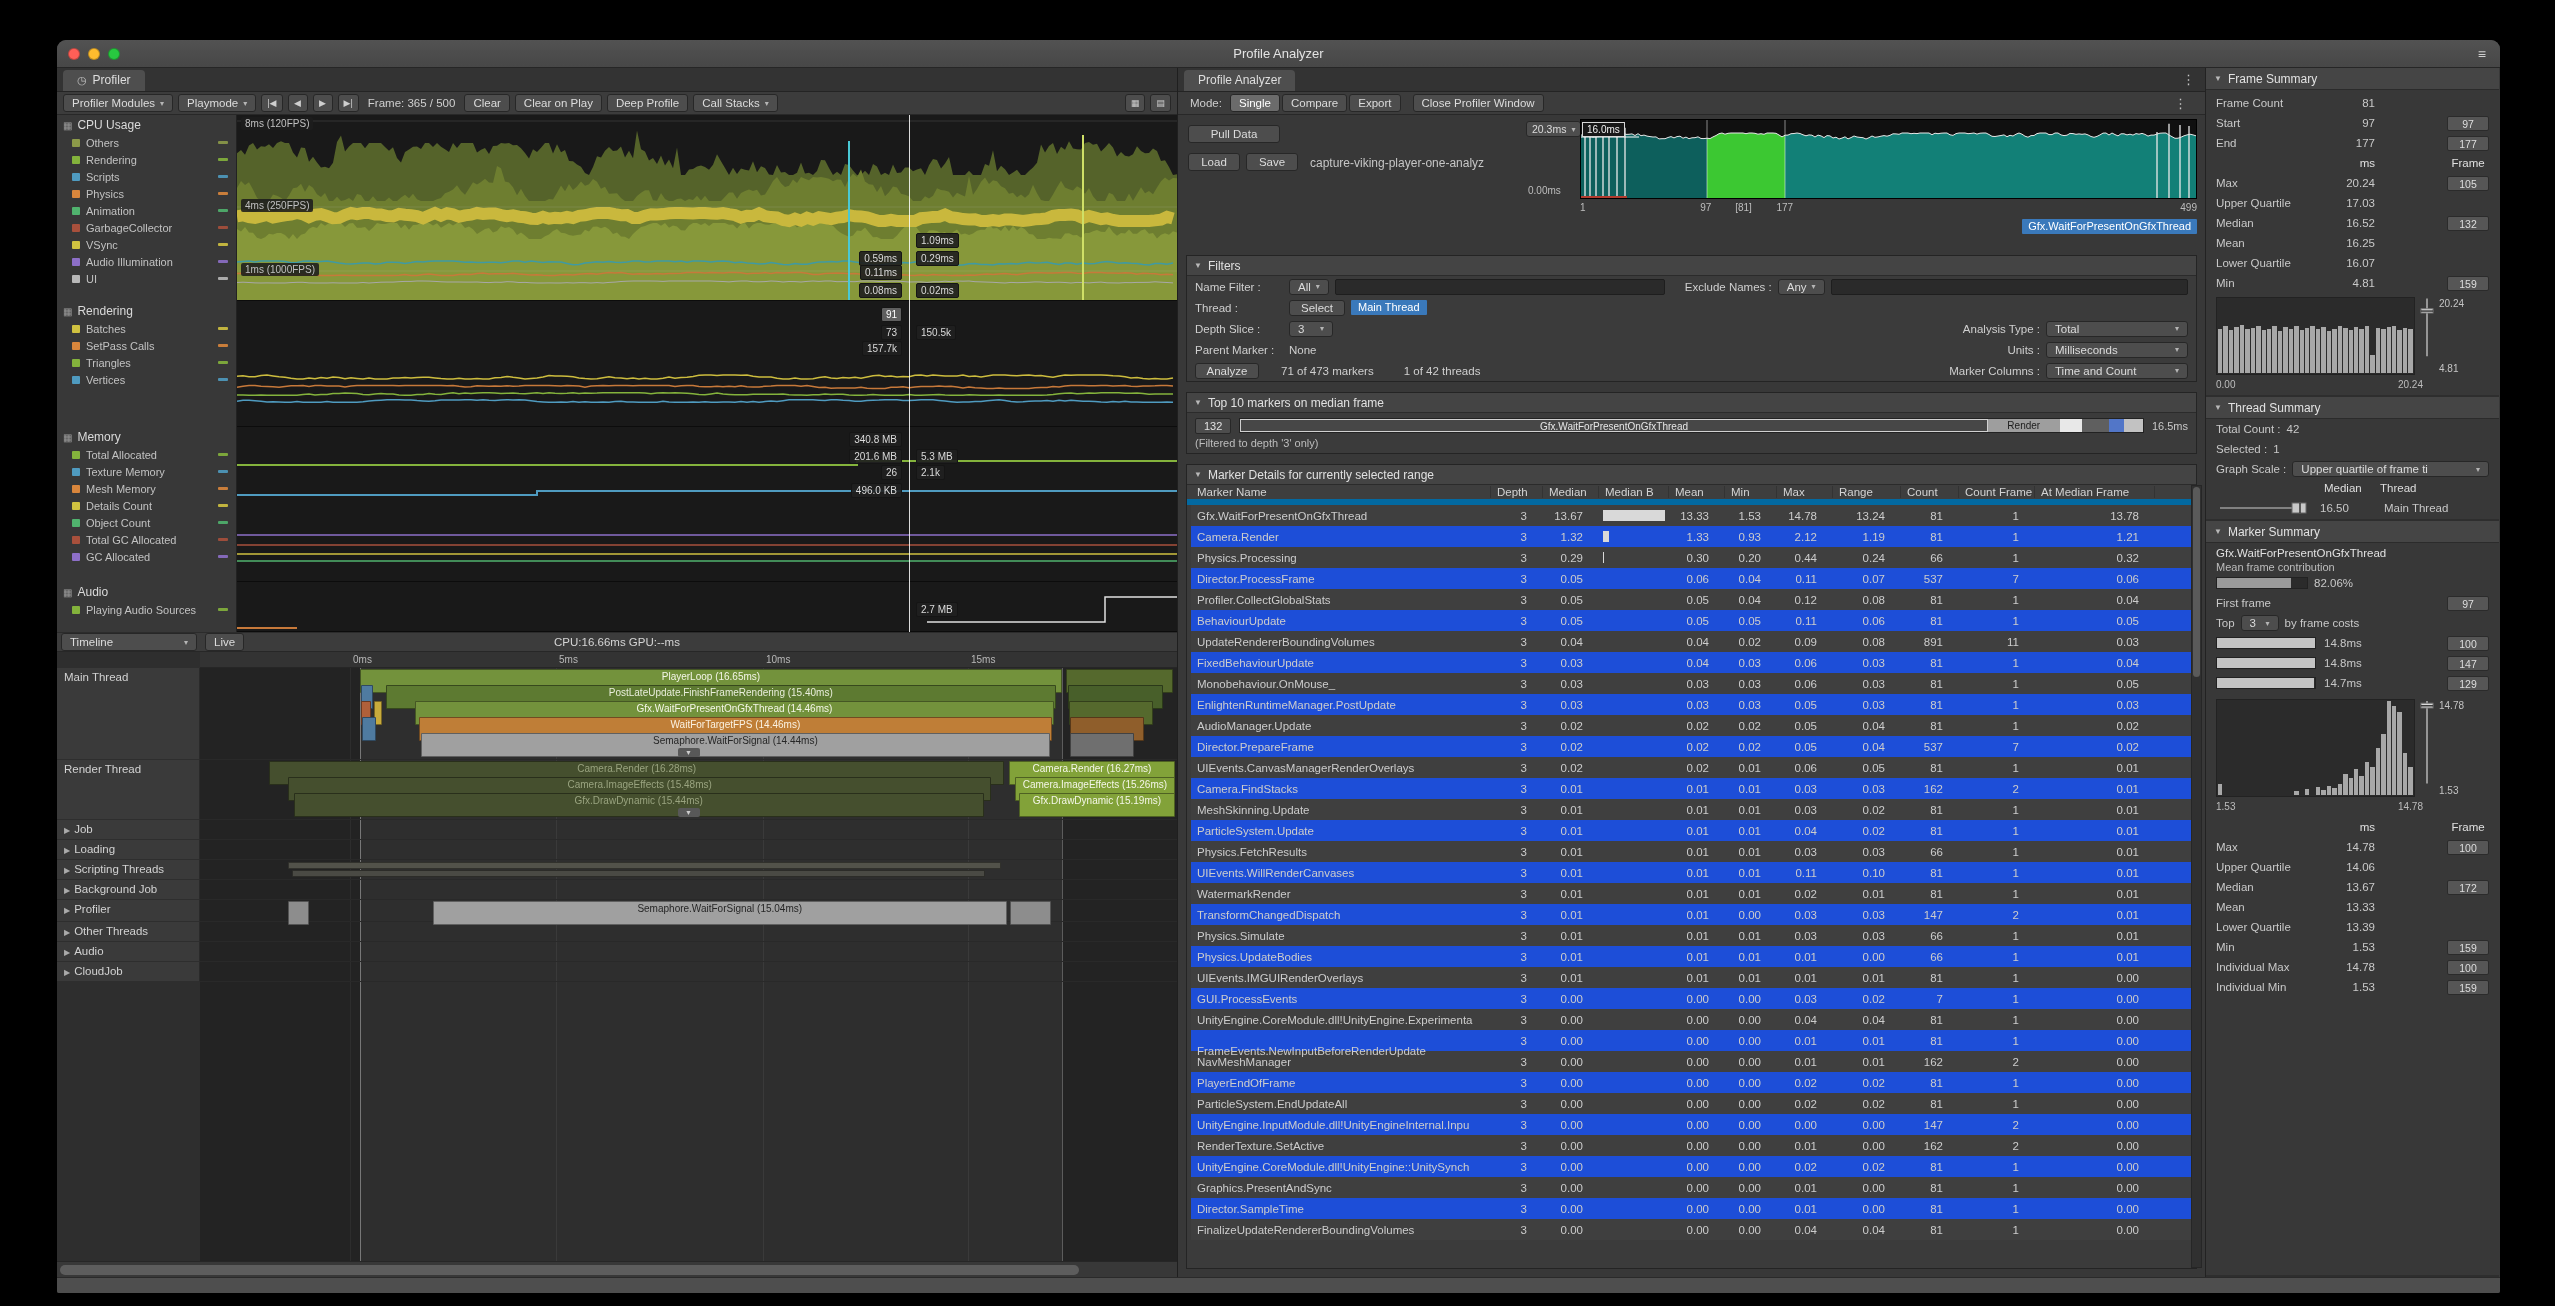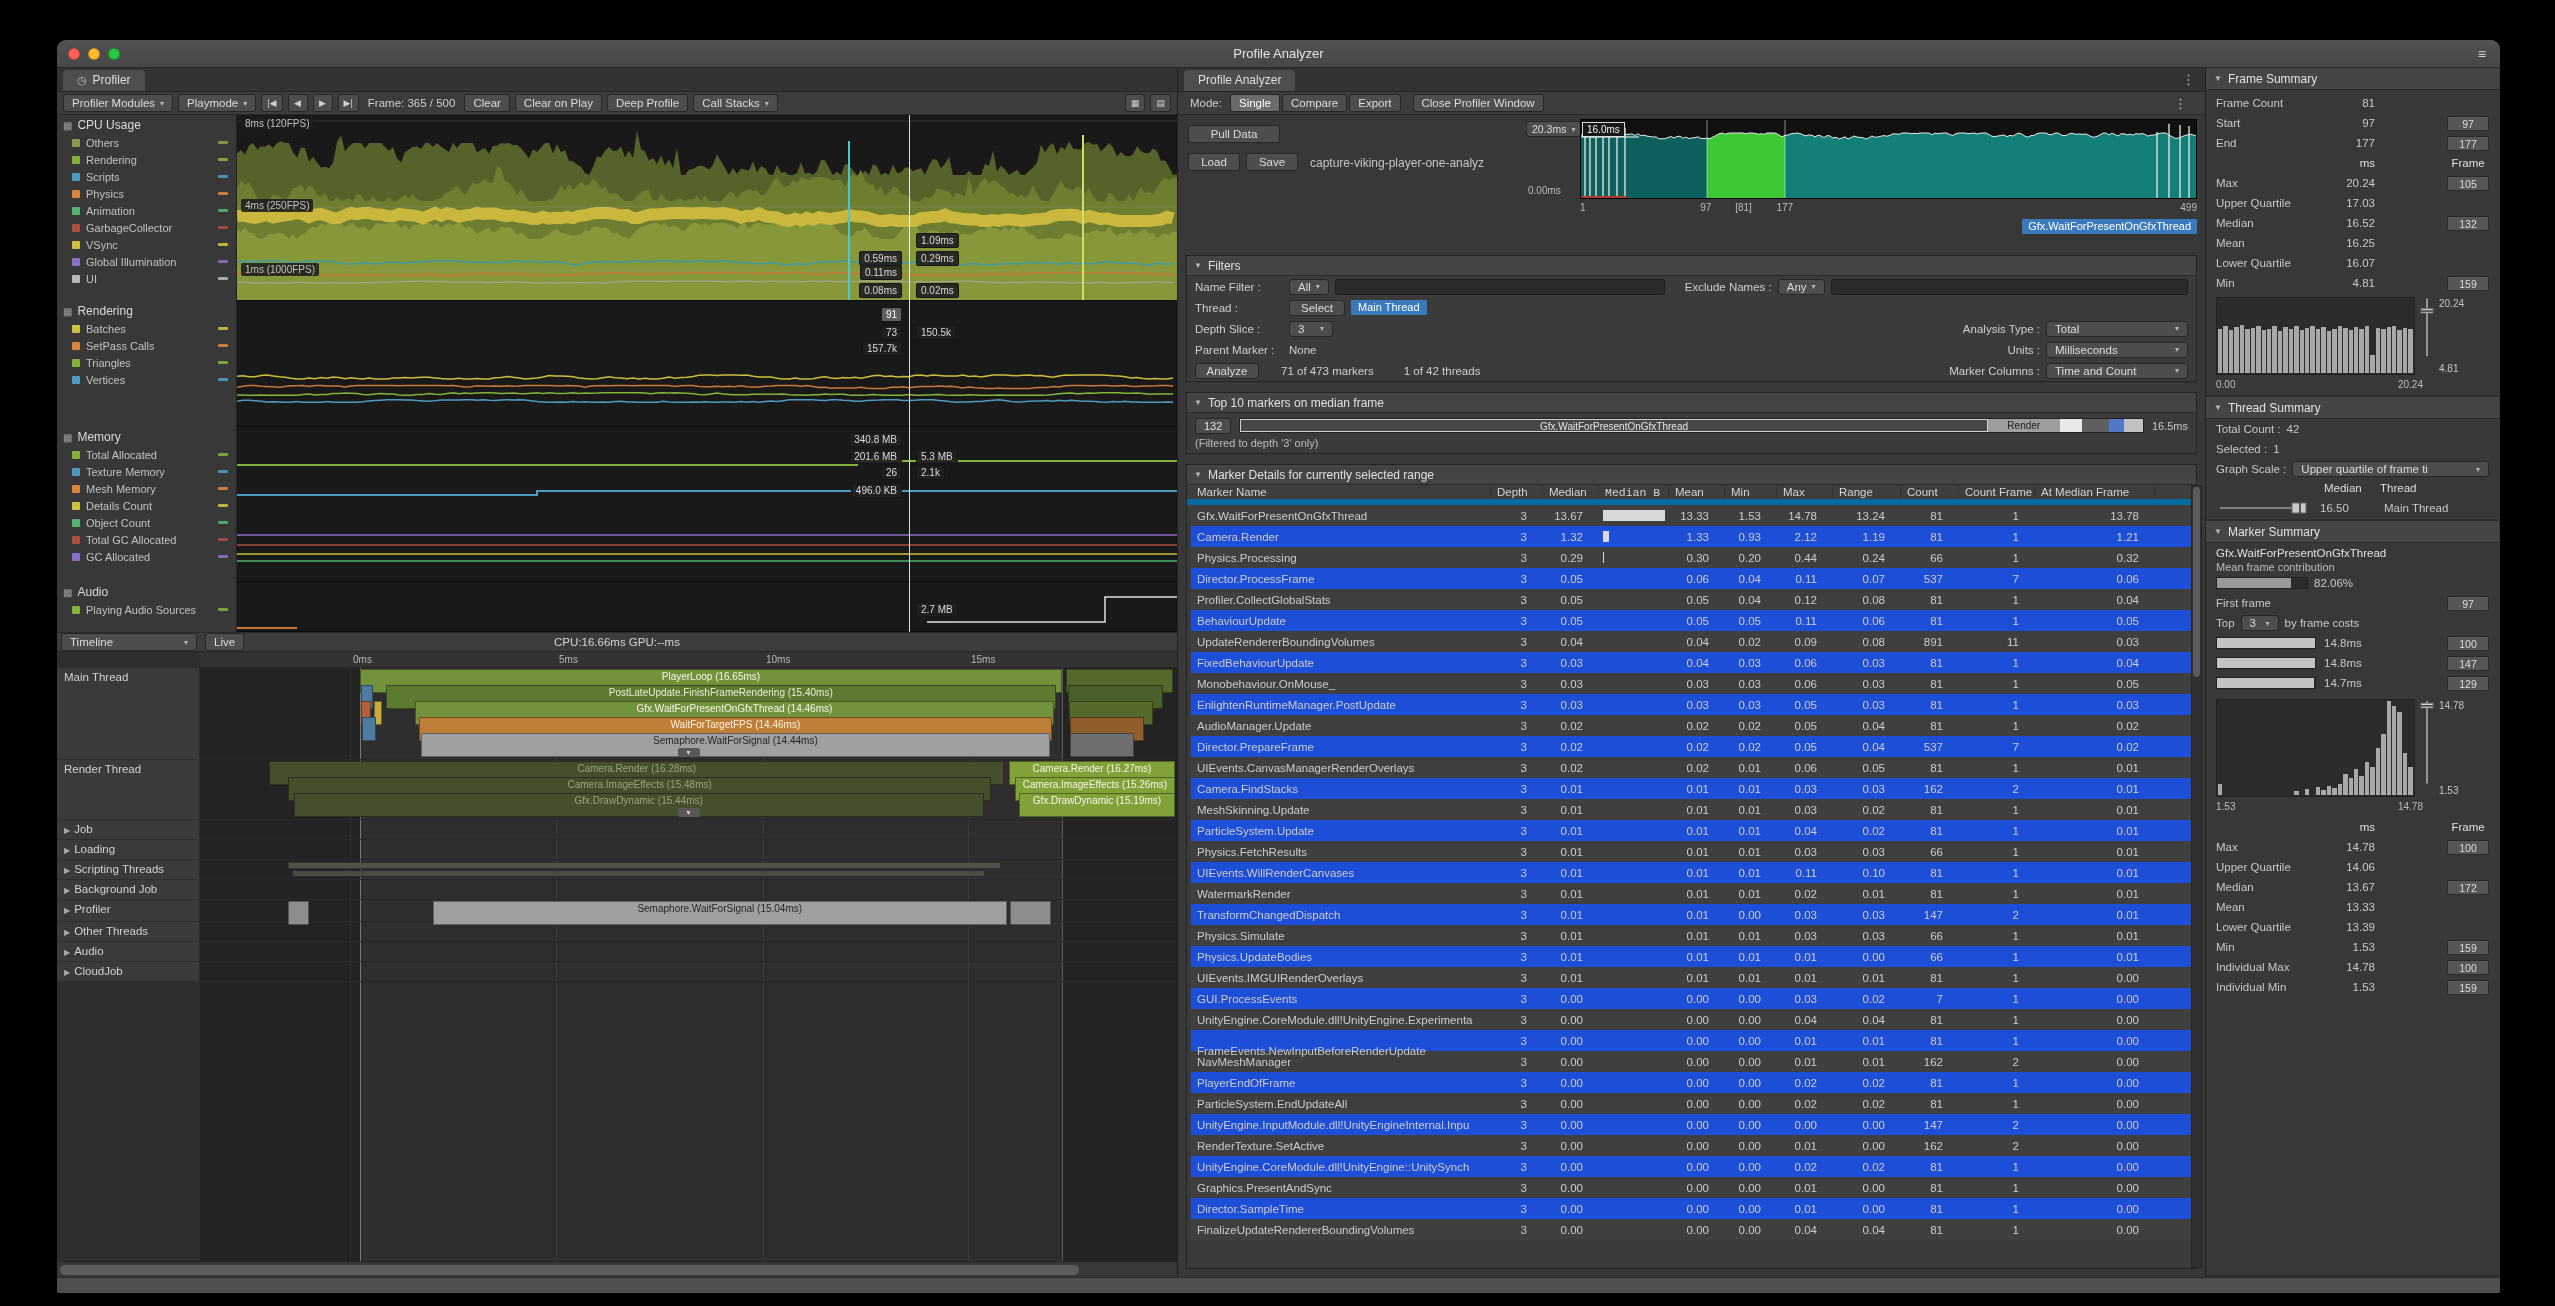--- a/index.html
+++ b/index.html
@@ -210,21 +210,21 @@
                 <span>GarbageCollector</span>
                 <span class="dash" style="background: rgb(168, 80, 60);"></span>
               </div>
               <div class="moditem">
                 <span class="sw" style="background: rgb(208, 194, 64);"></span>
                 <span>VSync</span>
                 <span class="dash" style="background: rgb(208, 194, 64);"></span>
               </div>
               <div class="moditem">
                 <span class="sw" style="background: rgb(141, 111, 200);"></span>
-                <span>Global Illumination</span>
+                <span>Audio Illumination</span>
                 <span class="dash" style="background: rgb(141, 111, 200);"></span>
               </div>
               <div class="moditem">
                 <span class="sw" style="background: rgb(184, 184, 184);"></span>
                 <span>UI</span>
                 <span class="dash" style="background: rgb(184, 184, 184);"></span>
               </div>
             </div>
             <div class="modsec" style="height: 126px;">
               <div class="modhdr">
@@ -640,21 +640,21 @@
 
           <div class="panel details">
             <div class="phdr" style="flex:0 0 20px">
               <span class="fold">▼</span>
               <span>Marker Details for currently selected range</span>
             </div>
             <div class="dhead" id="details-head">
                 <div class="hcell" style="width: 300px;">Marker Name</div>
                 <div class="hcell" style="width: 52px;">Depth</div>
                 <div class="hcell" style="width: 56px;">Median</div>
-                <div class="hcell" style="width: 70px; font-family: Liberation Mono, monospace;">Median B</div>
+                <div class="hcell" style="width: 70px;">Median B</div>
                 <div class="hcell" style="width: 56px;">Mean</div>
                 <div class="hcell" style="width: 52px;">Min</div>
                 <div class="hcell" style="width: 56px;">Max</div>
                 <div class="hcell" style="width: 68px;">Range</div>
                 <div class="hcell" style="width: 58px;">Count</div>
                 <div class="hcell" style="width: 76px;">Count Frame</div>
                 <div class="hcell" style="width: 120px;">At Median Frame</div>
               </div>
             <div class="trows" id="details-rows">
                 <div class="mrow">

